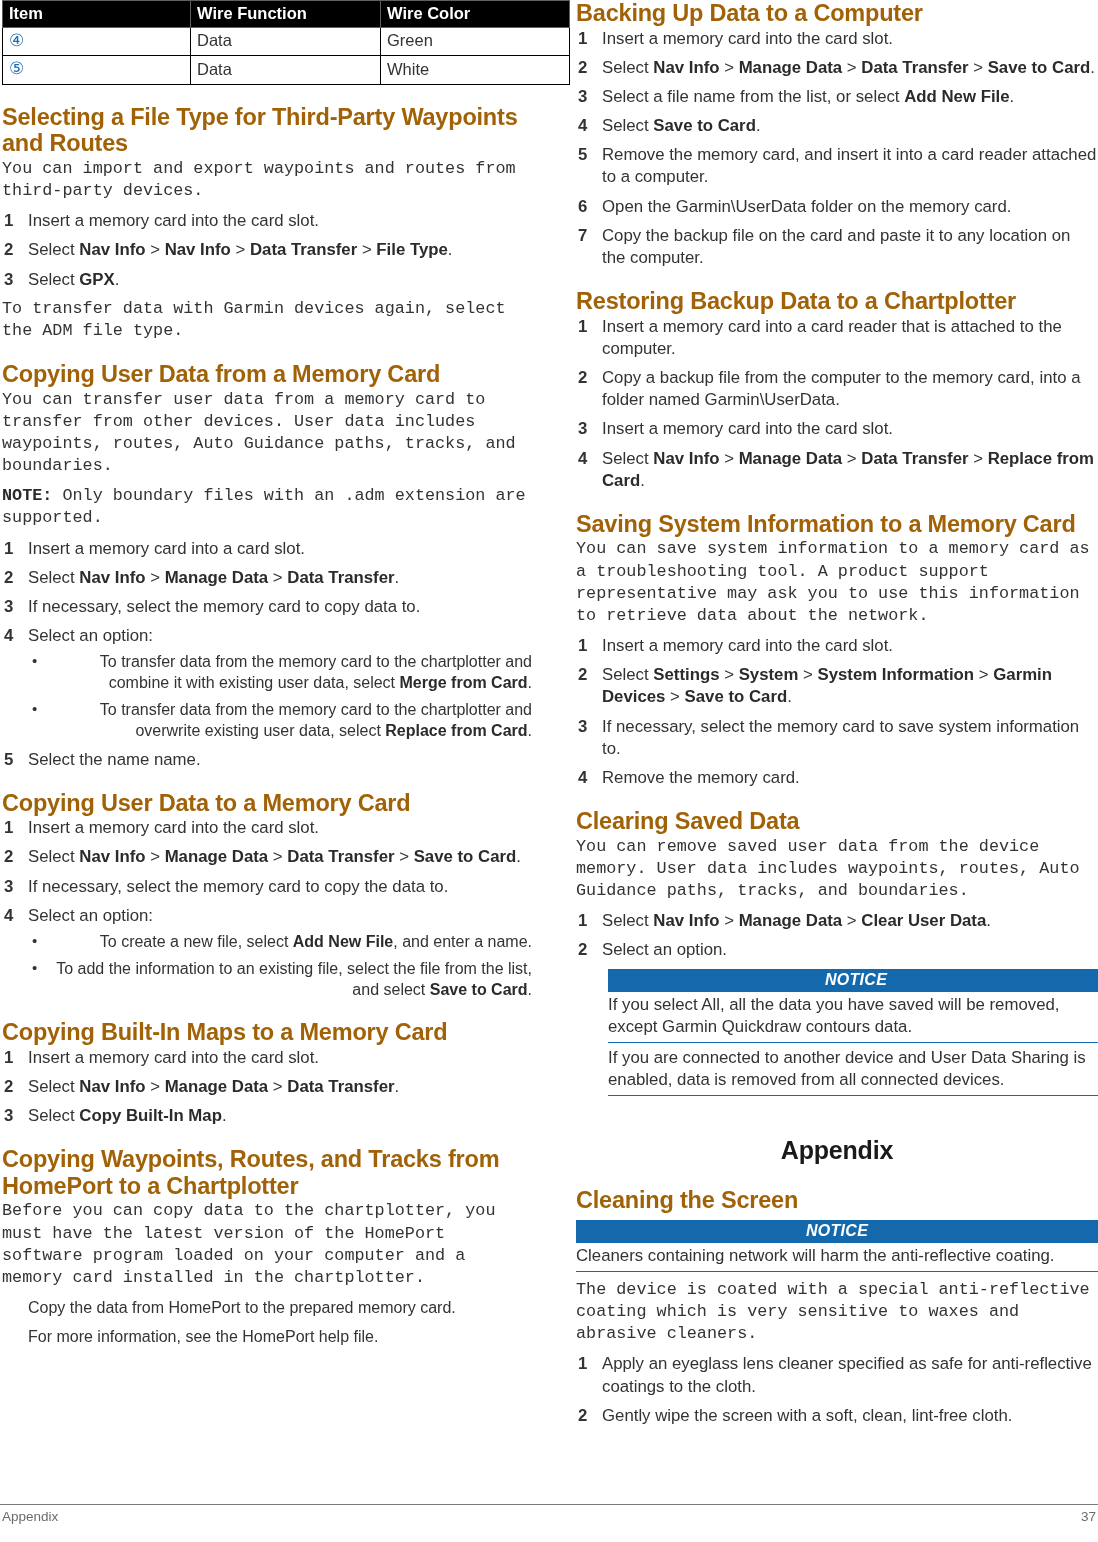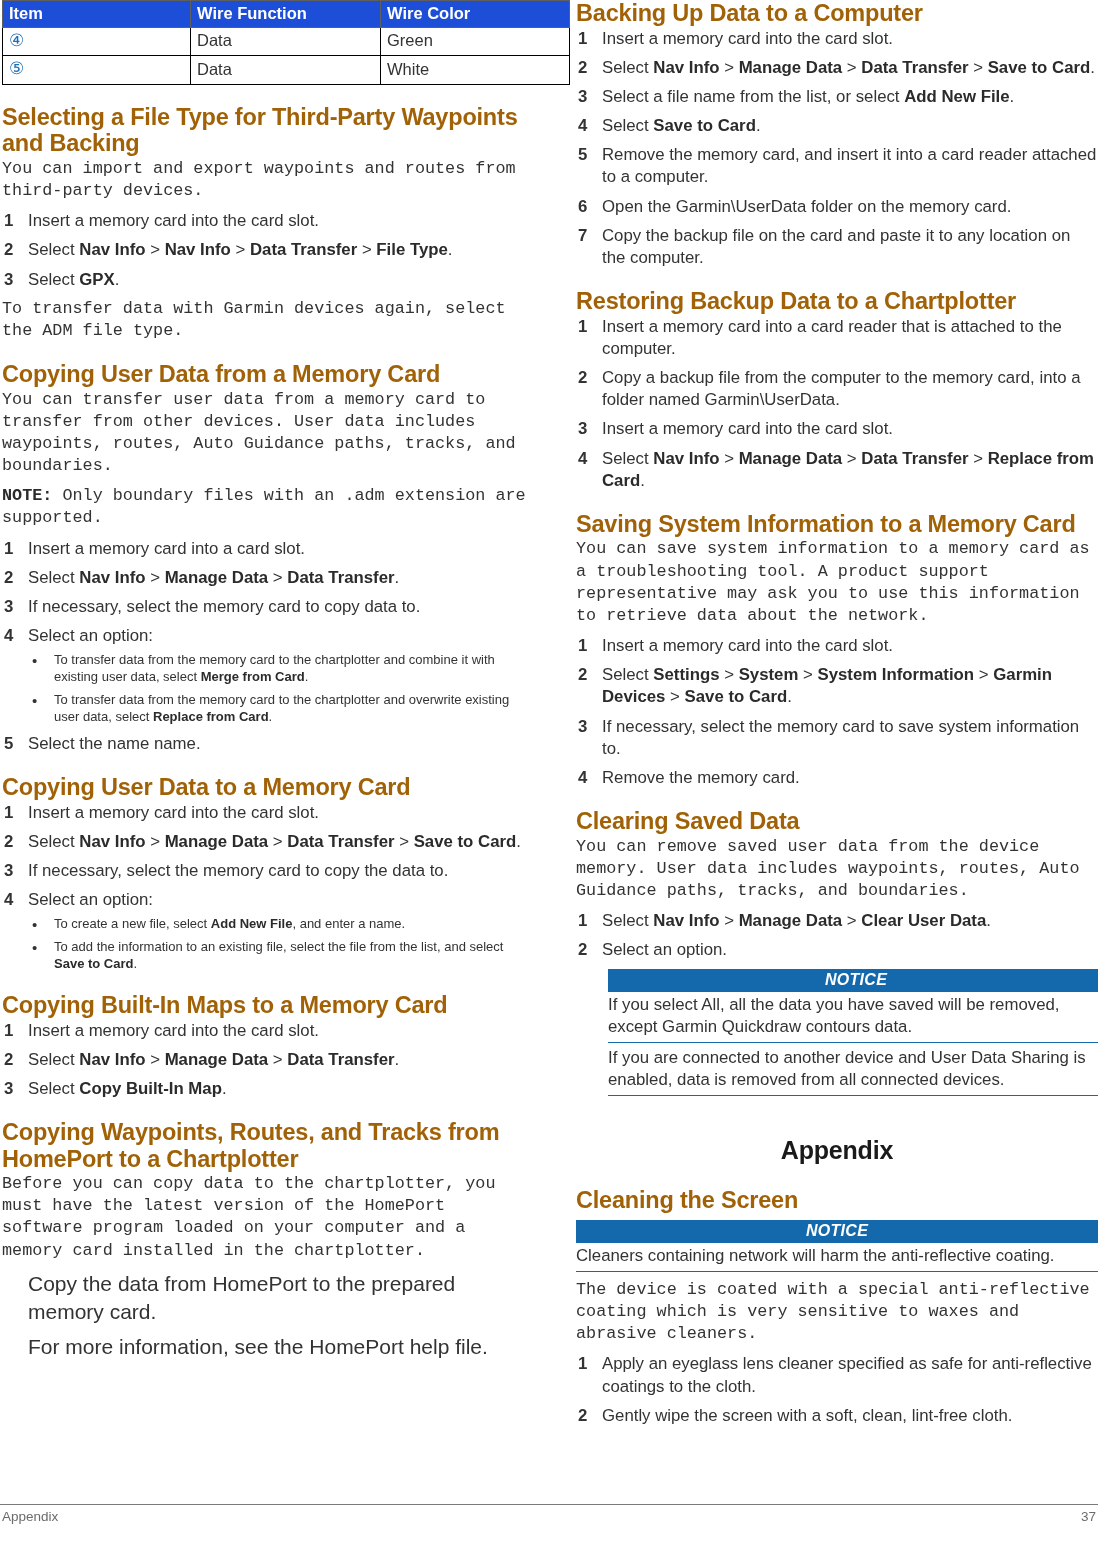--- a/index.html
+++ b/index.html
@@ -40,21 +40,21 @@
   .col-right { padding-left: 10px; }
 
   
   table.wire-table {
     width: 528px;
     border-collapse: collapse;
     margin: 0 0 4px 0;
     table-layout: fixed;
   }
   table.wire-table th {
-    background: #1d4ed8;
+    background: #000000;
     color: #ffffff;
     font-size: 16.5px;
     font-weight: bold;
     text-align: left;
     padding: 3px 6px 4px 6px;
     border: 1px solid #5f5f5f;
     line-height: 1.15;
   }
   table.wire-table td {
     font-size: 16.5px;
@@ -124,33 +124,34 @@
   }
   ul.subopts {
     list-style: none;
     margin: 5px 0 0 0;
     padding: 0;
   }
   ul.subopts > li {
     position: relative;
     padding-left: 26px;
     margin: 0 0 6px 0;
-    font-size: 13px;
+    font-size: 16px;
     line-height: 1.3;
+    text-align: right;
   }
   ul.subopts > li::before {
     content: "\2022";
     position: absolute;
     left: 4px;
     top: -1px;
     font-size: 15px;
     color: #333333;
   }
   .plain-step {
-    font-size: 21px;
+    font-size: 16px;
     line-height: 1.32;
     margin: 0 0 8px 0;
     padding-left: 26px;
     color: #333333;
   }
   b, strong { font-weight: bold; color: #2b2b2b; }
 
   
   .notice {
     margin: 6px 0 7px 0;
@@ -228,21 +229,21 @@
             <td>Green</td>
           </tr>
           <tr>
             <td><span class="circnum">⑤</span></td>
             <td>Data</td>
             <td>White</td>
           </tr>
         </tbody>
       </table>
 
-      <h2 class="sec">Selecting a File Type for Third-Party Waypoints and Backing</h2>
+      <h2 class="sec">Selecting a File Type for Third-Party Waypoints and Routes</h2>
       <p class="body">You can import and export waypoints and routes from third-party devices.</p>
       <ol class="steps">
           <li><span class="num">1</span><span>Insert a memory card into the card slot.</span></li>
           <li><span class="num">2</span><span>Select <b>Nav Info</b> &gt; <b>Nav Info</b> &gt; <b>Data Transfer</b> &gt; <b>File Type</b>.</span></li>
           <li><span class="num">3</span><span>Select <b>GPX</b>.</span></li>
         </ol>
       <p class="body">To transfer data with Garmin devices again, select the ADM file type.</p>
 
       <h2 class="sec">Copying User Data from a Memory Card</h2>
       <p class="body">You can transfer user data from a memory card to transfer from other devices. User data includes waypoints, routes, Auto Guidance paths, tracks, and boundaries.</p>

